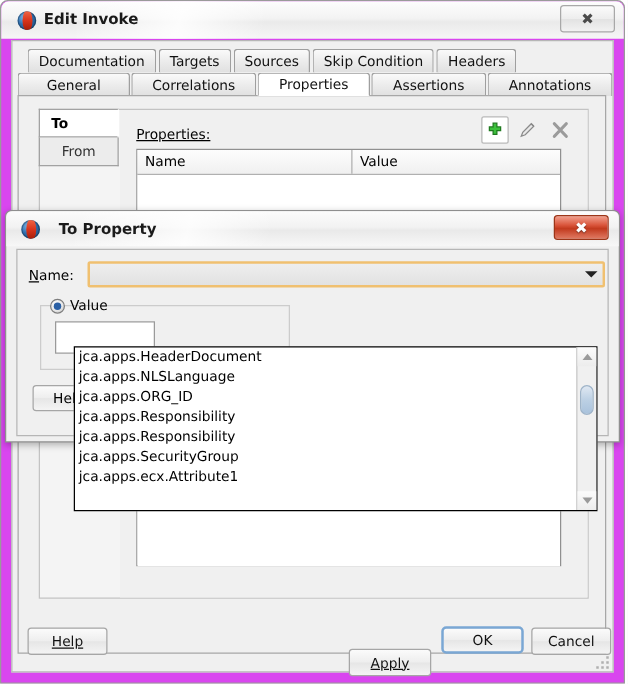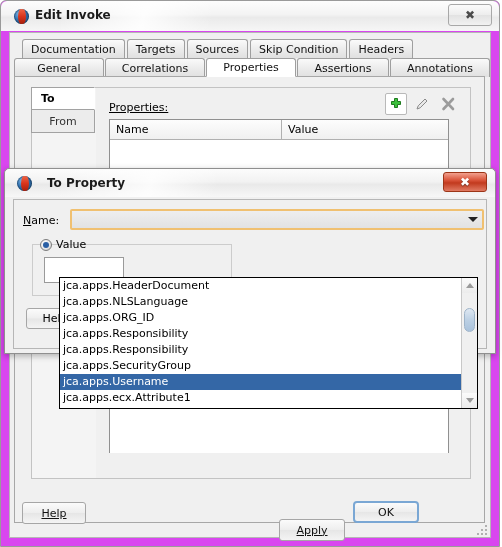--- a/index.html
+++ b/index.html
@@ -562,20 +562,23 @@
     <div class="btnbar">
       <div class="btn" style="left:12px; top:10px; width:58px;">
         <span><u>Help</u></span>
       </div>
       <div class="btn" style="left:269px; top:27px; width:66px;">
         <span><u>Apply</u></span>
       </div>
       <div class="btn default" style="left:343px; top:9px; width:66px;">
         <span>OK</span>
       </div>
+      <div class="btn" style="left:415px; top:10px; width:62px;">
+        <span>Cancel</span>
+      </div>
       <div class="resize-grip">
         <i style="right:0; bottom:0;"></i>
           <i style="right:4px; bottom:0;"></i>
           <i style="right:8px; bottom:0;"></i>
         <i style="right:0; bottom:4px;"></i>
           <i style="right:4px; bottom:4px;"></i>
         <i style="right:0; bottom:8px;"></i>
       </div>
     </div>
   </div>
@@ -631,23 +634,20 @@
     </div>
     <div class="dd-item">
       <span>jca.apps.Responsibility</span>
     </div>
     <div class="dd-item">
       <span>jca.apps.Responsibility</span>
     </div>
     <div class="dd-item">
       <span>jca.apps.SecurityGroup</span>
     </div>
-    <div class="dd-item selected">
-      <span>jca.apps.Username</span>
-    </div>
     <div class="dd-item">
       <span>jca.apps.ecx.Attribute1</span>
     </div>
   </div>
   <div class="dd-scroll">
     <div class="dd-arrow-btn up">
       <span class="tri-up"></span>
     </div>
     <div class="dd-thumb"></div>
     <div class="dd-arrow-btn down">

